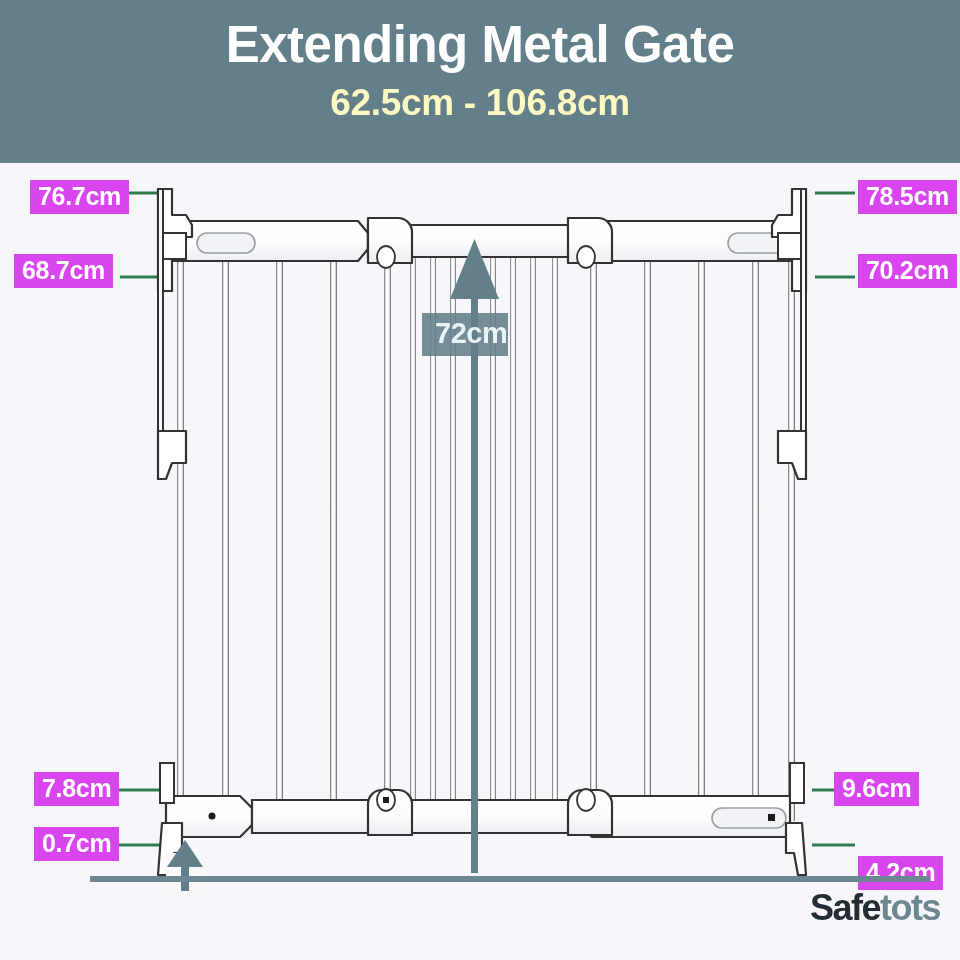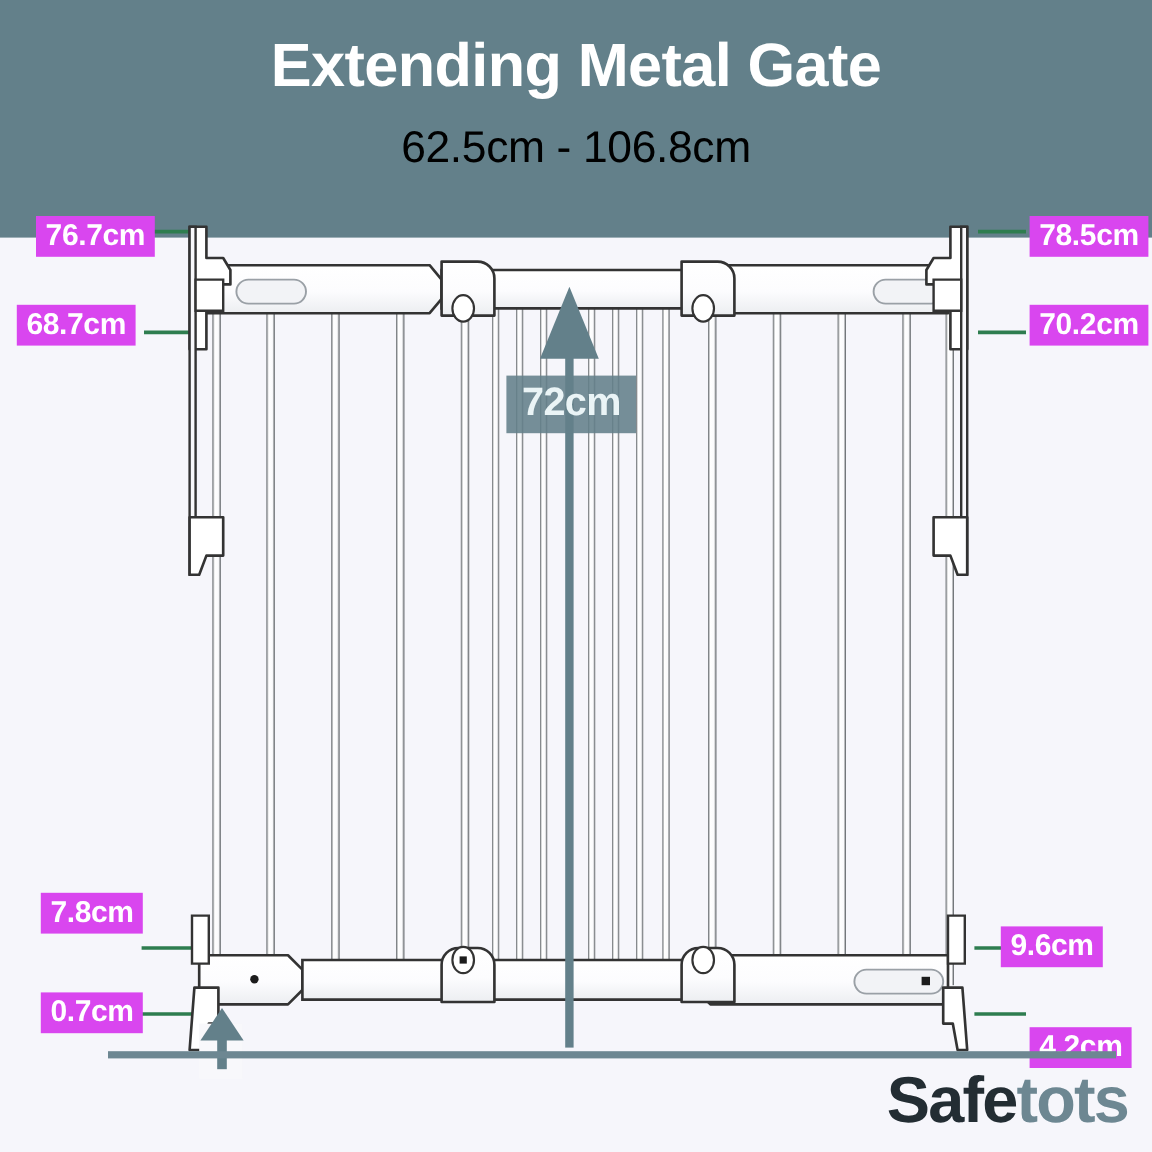--- a/index.html
+++ b/index.html
@@ -6,32 +6,32 @@
   body{
     width:960px;height:960px;
     background:#f6f6fb;
     font-family:"Liberation Sans",sans-serif;
     overflow:hidden;position:relative;
   }
   #page{position:relative;width:960px;height:960px;}
 
   
   .header{
-    position:absolute;left:0;top:0;width:960px;height:198px;
+    position:absolute;left:0;top:0;width:960px;height:163px;
     background:#63808a;
     display:flex;flex-direction:column;align-items:center;justify-content:flex-start;
-    box-sizing:border-box;padding-top:26px;
+    box-sizing:border-box;padding-top:16px;
   }
   .header-title{
     color:#ffffff;font-size:51px;font-weight:bold;letter-spacing:-0.5px;
     line-height:1.15;margin:0;white-space:nowrap;
   }
   .header-sub{
-    color:#000000;font-size:37px;font-weight:normal;letter-spacing:-0.3px;
-    line-height:1.2;margin-top:16px;white-space:nowrap;
+    color:#fef9c3;font-size:37px;font-weight:bold;letter-spacing:-0.3px;
+    line-height:1.2;margin-top:6px;white-space:nowrap;
   }
 
   
   .canvas{position:absolute;left:0;top:163px;width:960px;height:797px;}
   .canvas svg{display:block;}
 
   
   .badge{
     position:absolute;
     background:#d946ef;
@@ -39,42 +39,42 @@
     font-size:25px;font-weight:bold;letter-spacing:-0.3px;
     padding:2px 8px 4px 8px;
     box-sizing:border-box;
     white-space:nowrap;
     line-height:1.12;
   }
   .badge-76{left:30px;top:180px;}
   .badge-68{left:14px;top:254px;}
   .badge-78{left:858px;top:180px;}
   .badge-70{left:858px;top:254px;}
-  .badge-7{left:34px;top:744px;}
+  .badge-7{left:34px;top:772px;}
   .badge-0{left:34px;top:827px;}
   .badge-9{left:834px;top:772px;}
   .badge-4{left:858px;top:856px;}
 
   .badge-center{
     position:absolute;left:422px;top:313px;
     background:rgba(99,128,138,0.88);
     color:#eaf4f6;
-    font-size:33px;font-weight:bold;letter-spacing:-0.5px;
-    padding:4px 13px 7px 13px;
+    font-size:29px;font-weight:bold;letter-spacing:-0.5px;
+    padding:4px 1px 7px 13px;
     line-height:1.12;white-space:nowrap;box-sizing:border-box;
   }
 
   
   .footer-rule{
     position:absolute;left:90px;top:876px;width:840px;height:6px;
     background:#6d8792;
   }
   .logo{
     position:absolute;right:20px;top:890px;
-    font-size:54px;font-weight:bold;letter-spacing:-1.5px;
+    font-size:36px;font-weight:bold;letter-spacing:-1.5px;
     line-height:1;white-space:nowrap;margin-left:35px;
   }
   .logo .s1{color:#232d33;}
   .logo .s2{color:#6d8792;}
 </style>
 </head>
 <body>
 
 <div id="page">
 

